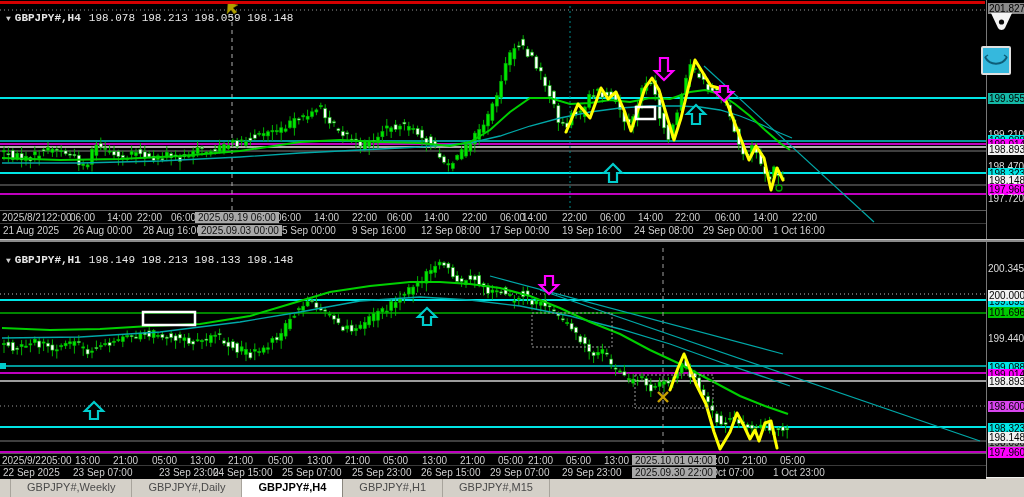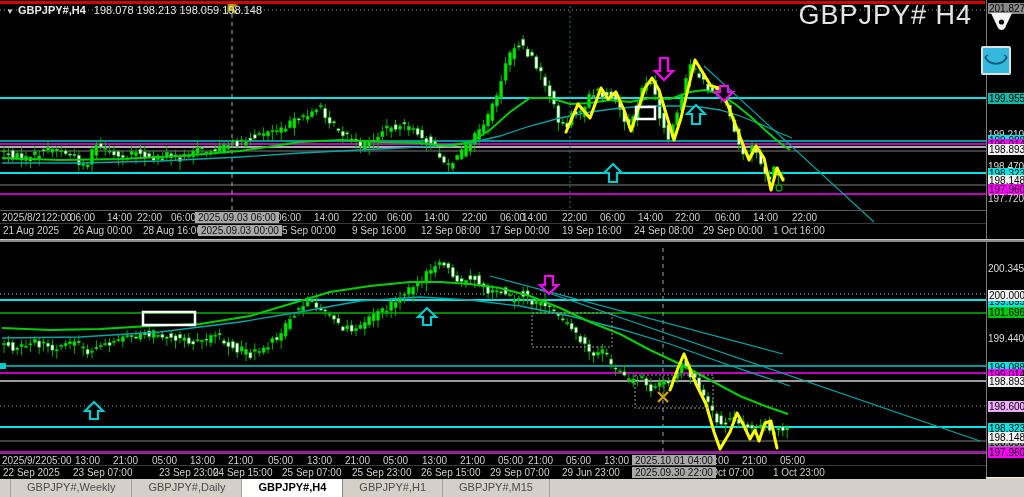--- a/index.html
+++ b/index.html
@@ -1,21 +1,21 @@
 <!DOCTYPE html>
 <html><head>
 <meta charset="utf-8">
 <style>
   html,body{margin:0;padding:0;background:#222;}
   .root{position:relative;width:1024px;height:497px;background:#000;overflow:hidden;
         font-family:"Liberation Sans",sans-serif;}
   .panel{position:absolute;left:0;width:1024px;background:#000;}
   .plot{position:absolute;left:0;top:0;}
   .red-strip{position:absolute;left:0;top:1px;width:985px;height:3px;background:#d40000;}
-  .title{position:absolute;left:6px;top:4px;color:#e8e8e8;font-size:11px;white-space:nowrap;z-index:6;}
+  .title{position:absolute;left:6px;top:12px;color:#e8e8e8;font-size:11px;white-space:nowrap;z-index:6;font-family:Liberation Mono, monospace;}
   .title .tri{font-size:8px;color:#d0d0d0;margin-right:4px;cursor:pointer;}
   .title .sym{font-weight:bold;margin-right:8px;}
   .watermark{position:absolute;right:52px;top:0px;color:#e4e4e4;font-size:27px;z-index:1;
              letter-spacing:1px;}
   .axis{position:absolute;left:986px;top:0;width:38px;height:100%;border-left:1px solid #777;z-index:5;}
   .alabel{position:absolute;left:1px;width:36px;font-size:10px;line-height:11px;height:11px;
           color:#dcdcdc;white-space:nowrap;overflow:hidden;}
   .alabel.box{color:#000;padding-left:1px;}
   .trow{position:absolute;left:0;width:986px;overflow:hidden;z-index:4;}
   .trow1{border-top:1px solid #5a5a5a;height:12px;}
@@ -417,41 +417,40 @@
         <path d="M724,101 l9,-9 h-5 v-6 h-8 v6 h-5 z" fill="#000" stroke="#ff00ff" stroke-width="2.2"></path>
         <path d="M696,105 l9,9 h-5 v10 h-8 v-10 h-5 z" fill="#000" stroke="#00cccc" stroke-width="2.2"></path>
         <path d="M613,164 l9,9 h-5 v9 h-8 v-9 h-5 z" fill="#000" stroke="#00cccc" stroke-width="2.2"></path>
         <path d="M228,2 l10,3 l-5,3 l4,4 l-3,2 l-3,-4 l-4,4 z" fill="#b0a000" stroke="#6a6000" stroke-width="0.5"></path>
         <circle cx="779" cy="188" r="3" fill="none" stroke="#00a000" stroke-width="1.3"></circle>
       </svg>
     <div class="red-strip"></div>
     <div class="title">
       <span class="tri">▼</span><span class="sym">GBPJPY#,H4</span><span>198.078 198.213 198.059 198.148</span>
     </div>
-    <div class="watermark">GBPJPY# H4</div>
     <div class="axis">
         <div class="alabel box" style="background: rgb(138, 138, 138); top: 2.5px;">201.827</div>
         <div class="alabel box" style="background: #14b8a6; top: 92.5px;">199.955</div>
         <div class="alabel" style="top: 128.5px;">199.210</div>
         <div class="alabel box" style="background: rgb(0, 229, 229); top: 134.5px;">199.088</div>
         <div class="alabel box" style="background: rgb(255, 0, 255); top: 138.5px;">199.014</div>
         <div class="alabel box" style="background: rgb(240, 240, 240); top: 143.5px;">198.893</div>
         <div class="alabel" style="top: 160.5px;">198.470</div>
         <div class="alabel box" style="background: rgb(0, 229, 229); top: 167.5px;">198.323</div>
         <div class="alabel box" style="background: rgb(240, 240, 240); top: 174.5px;">198.148</div>
         <div class="alabel box" style="background: rgb(255, 0, 255); top: 183.5px;">197.960</div>
         <div class="alabel" style="top: 192.5px;">197.720</div>
       </div>
     <div class="trow trow1" style="top:210px;">
         <div class="tlabel" style="left: 2px;">2025/8/2122:00</div>
         <div class="tlabel" style="left: 70px;">06:00</div>
         <div class="tlabel" style="left: 107px;">14:00</div>
         <div class="tlabel" style="left: 137px;">22:00</div>
         <div class="tlabel" style="left: 171px;">06:00</div>
-        <div class="tlabel boxed" style="left: 195px;">2025.09.03 06:00</div>
+        <div class="tlabel boxed" style="left: 195px;">2025.09.19 06:00</div>
         <div class="tlabel" style="left: 276px;">06:00</div>
         <div class="tlabel" style="left: 314px;">14:00</div>
         <div class="tlabel" style="left: 352px;">22:00</div>
         <div class="tlabel" style="left: 387px;">06:00</div>
         <div class="tlabel" style="left: 424px;">14:00</div>
         <div class="tlabel" style="left: 462px;">22:00</div>
         <div class="tlabel" style="left: 500px;">06:00</div>
         <div class="tlabel" style="left: 522px;">14:00</div>
         <div class="tlabel" style="left: 562px;">22:00</div>
         <div class="tlabel" style="left: 600px;">06:00</div>
@@ -869,30 +868,33 @@
         <rect x="143" y="70" width="52" height="13" fill="none" stroke="#ffffff" stroke-width="2.5"></rect>
         <rect x="532" y="71" width="80" height="34" fill="none" stroke="#9a9a9a" stroke-width="1" stroke-dasharray="2,2"></rect>
         <rect x="635" y="133" width="78" height="33" fill="none" stroke="#9a9a9a" stroke-width="1" stroke-dasharray="2,2"></rect>
         <path d="M549,52 l9,-9 h-5 v-9 h-8 v9 h-5 z" fill="#000" stroke="#ff00ff" stroke-width="2.2"></path>
         <path d="M427,66 l9,9 h-5 v8 h-8 v-8 h-5 z" fill="#000" stroke="#00cccc" stroke-width="2.2"></path>
         <path d="M94,160 l9,9 h-5 v8 h-8 v-8 h-5 z" fill="#000" stroke="#00cccc" stroke-width="2.2"></path>
         <line x1="658" y1="150" x2="668" y2="160" stroke="#c8a000" stroke-width="2.4"></line>
         <line x1="658" y1="160" x2="668" y2="150" stroke="#c8a000" stroke-width="2.4"></line>
         <rect x="0" y="121" width="6" height="6" fill="#00cccc"></rect>
       </svg>
+    <div class="title">
+      <span class="tri">▼</span><span class="sym">GBPJPY#,H1</span><span>198.149 198.213 198.133 198.148</span>
+    </div>
     <div class="axis">
         <div class="alabel" style="top: 20.5px;">200.345</div>
         <div class="alabel box" style="background: rgb(0, 229, 229); top: 53.5px;">199.895</div>
         <div class="alabel box" style="background: rgb(240, 240, 240); top: 47.5px;">200.000</div>
         <div class="alabel box" style="background: rgb(0, 200, 0); top: 64.5px;">101.696</div>
         <div class="alabel" style="top: 90.5px;">199.440</div>
         <div class="alabel box" style="background: rgb(0, 229, 229); top: 119.5px;">199.088</div>
         <div class="alabel box" style="background: rgb(255, 0, 255); top: 126.5px;">199.014</div>
         <div class="alabel box" style="background: rgb(240, 240, 240); top: 133.5px;">198.893</div>
-        <div class="alabel box" style="background: #f0abfc; top: 158.5px;">198.600</div>
+        <div class="alabel box" style="background: #d946ef; top: 158.5px;">198.600</div>
         <div class="alabel box" style="background: rgb(0, 229, 229); top: 180.5px;">198.323</div>
         <div class="alabel box" style="background: rgb(138, 138, 138); top: 194.5px;">198.090</div>
         <div class="alabel box" style="background: rgb(240, 240, 240); top: 189.5px;">198.148</div>
         <div class="alabel box" style="background: rgb(255, 0, 255); top: 204.5px;">197.960</div>
       </div>
     <div class="trow trow1" style="top:211px;">
         <div class="tlabel" style="left: 2px;">2025/9/2205:00</div>
         <div class="tlabel" style="left: 75px;">13:00</div>
         <div class="tlabel" style="left: 113px;">21:00</div>
         <div class="tlabel" style="left: 152px;">05:00</div>
@@ -915,21 +917,21 @@
       </div>
     <div class="trow trow2" style="top:223px;">
         <div class="tlabel" style="left: 3px;">22 Sep 2025</div>
         <div class="tlabel" style="left: 73px;">23 Sep 07:00</div>
         <div class="tlabel" style="left: 159px;">23 Sep 23:00</div>
         <div class="tlabel" style="left: 213px;">24 Sep 15:00</div>
         <div class="tlabel" style="left: 282px;">25 Sep 07:00</div>
         <div class="tlabel" style="left: 352px;">25 Sep 23:00</div>
         <div class="tlabel" style="left: 421px;">26 Sep 15:00</div>
         <div class="tlabel" style="left: 490px;">29 Sep 07:00</div>
-        <div class="tlabel" style="left: 562px;">29 Jun 23:00</div>
+        <div class="tlabel" style="left: 562px;">29 Sep 23:00</div>
         <div class="tlabel boxed" style="left: 632px;">2025.09.30 22:00</div>
         <div class="tlabel" style="left: 702px;">1 Oct 07:00</div>
         <div class="tlabel" style="left: 773px;">1 Oct 23:00</div>
       </div>
   </div>
 
   <div class="tabbar">
       <div class="tab">GBPJPY#,Weekly</div>
       <div class="tab">GBPJPY#,Daily</div>
       <div class="tab active">GBPJPY#,H4</div>

